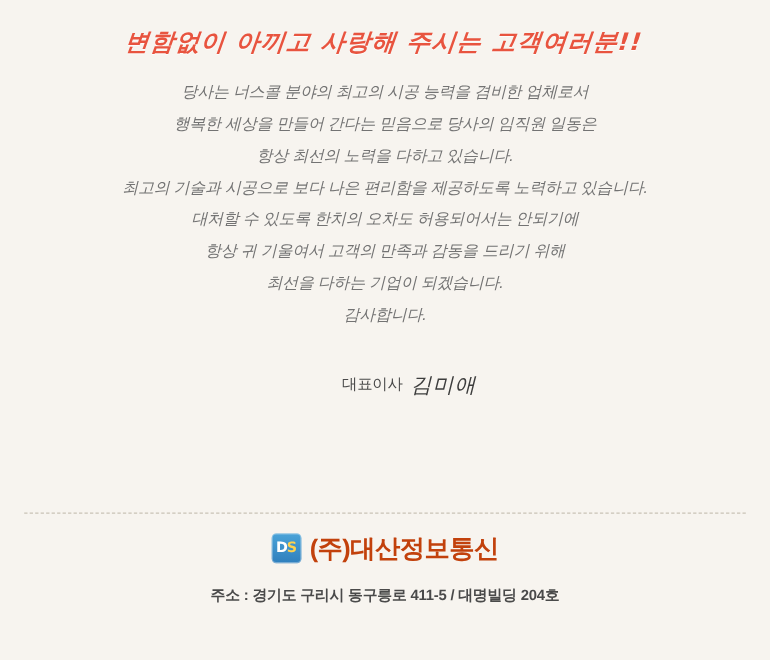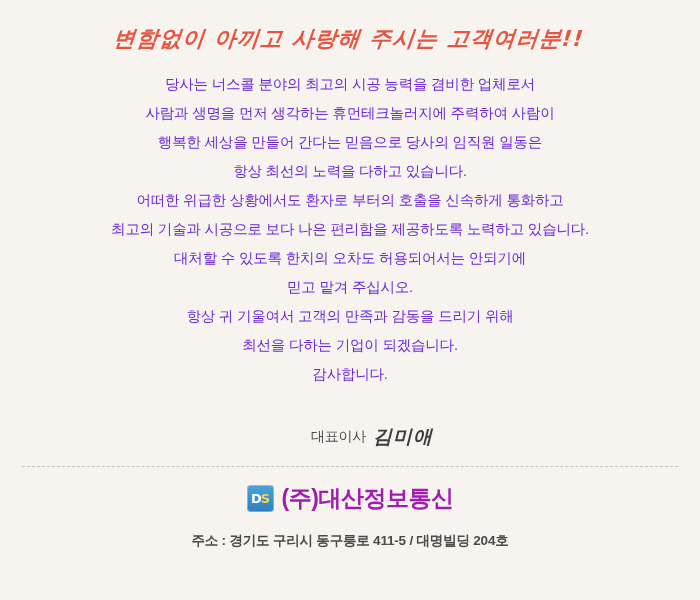--- a/index.html
+++ b/index.html
@@ -40,40 +40,41 @@
   
   .body-copy {
     margin: 0;
     padding: 22px 30px 0 30px;
     text-align: center;
   }
   .body-copy p {
     margin: 0 0 9px 0;
     font-size: 14.5px;
     line-height: 20px;
-    color: #6d28d9;
+    color: #737373;
     letter-spacing: -0.2px;
+    font-style: italic;
   }
 
   
   .signature {
     margin-top: 38px;
     text-align: center;
     white-space: nowrap;
   }
   .signature .sig-title {
     font-size: 14px;
     color: #4a4a4a;
     letter-spacing: -0.2px;
     padding-left: 44px;
   }
   .signature .sig-name {
     font-family: "DejaVu Sans", sans-serif;
     font-size: 19px;
-    font-weight: bold;
+    font-weight: normal;
     font-style: italic;
     color: #3d3d3d;
     margin-left: 7px;
     letter-spacing: 1px;
     position: relative;
     top: 2px;
   }
 
   
   .divider {
@@ -115,21 +116,21 @@
     font-weight: bold;
     color: #ffffff;
     letter-spacing: -1px;
   }
   .logo-mark .accent {
     color: #ffd24d;
   }
   .company-name {
     font-size: 23px;
     font-weight: bold;
-    color: #a21caf;
+    color: #c2410c;
     letter-spacing: -0.5px;
   }
   .contact {
     margin-top: 16px;
     font-weight: bold;
   }
   .contact div {
     font-size: 13.5px;
     line-height: 22px;
     color: #4a4a4a;
@@ -142,27 +143,24 @@
 </style>
 </head>
 <body>
 
 <div class="page">
 
   <h1 class="headline">변함없이 아끼고 사랑해 주시는 고객여러분!!</h1>
 
   <div class="body-copy">
     <p>당사는 너스콜 분야의 최고의 시공 능력을 겸비한 업체로서</p>
-    <p>사람과 생명을 먼저 생각하는 휴먼테크놀러지에 주력하여 사람이</p>
     <p>행복한 세상을 만들어 간다는 믿음으로 당사의 임직원 일동은</p>
     <p>항상 최선의 노력을 다하고 있습니다.</p>
-    <p>어떠한 위급한 상황에서도 환자로 부터의 호출을 신속하게 통화하고</p>
     <p>최고의 기술과 시공으로 보다 나은 편리함을 제공하도록 노력하고 있습니다.</p>
     <p>대처할 수 있도록 한치의 오차도 허용되어서는 안되기에</p>
-    <p>믿고 맡겨 주십시오.</p>
     <p>항상 귀 기울여서 고객의 만족과 감동을 드리기 위해</p>
     <p>최선을 다하는 기업이 되겠습니다.</p>
     <p>감사합니다.</p>
 
     <div class="signature">
       <span class="sig-title">대표이사</span><span class="sig-name">김미애</span>
     </div>
   </div>
 
   <div class="divider"></div>

